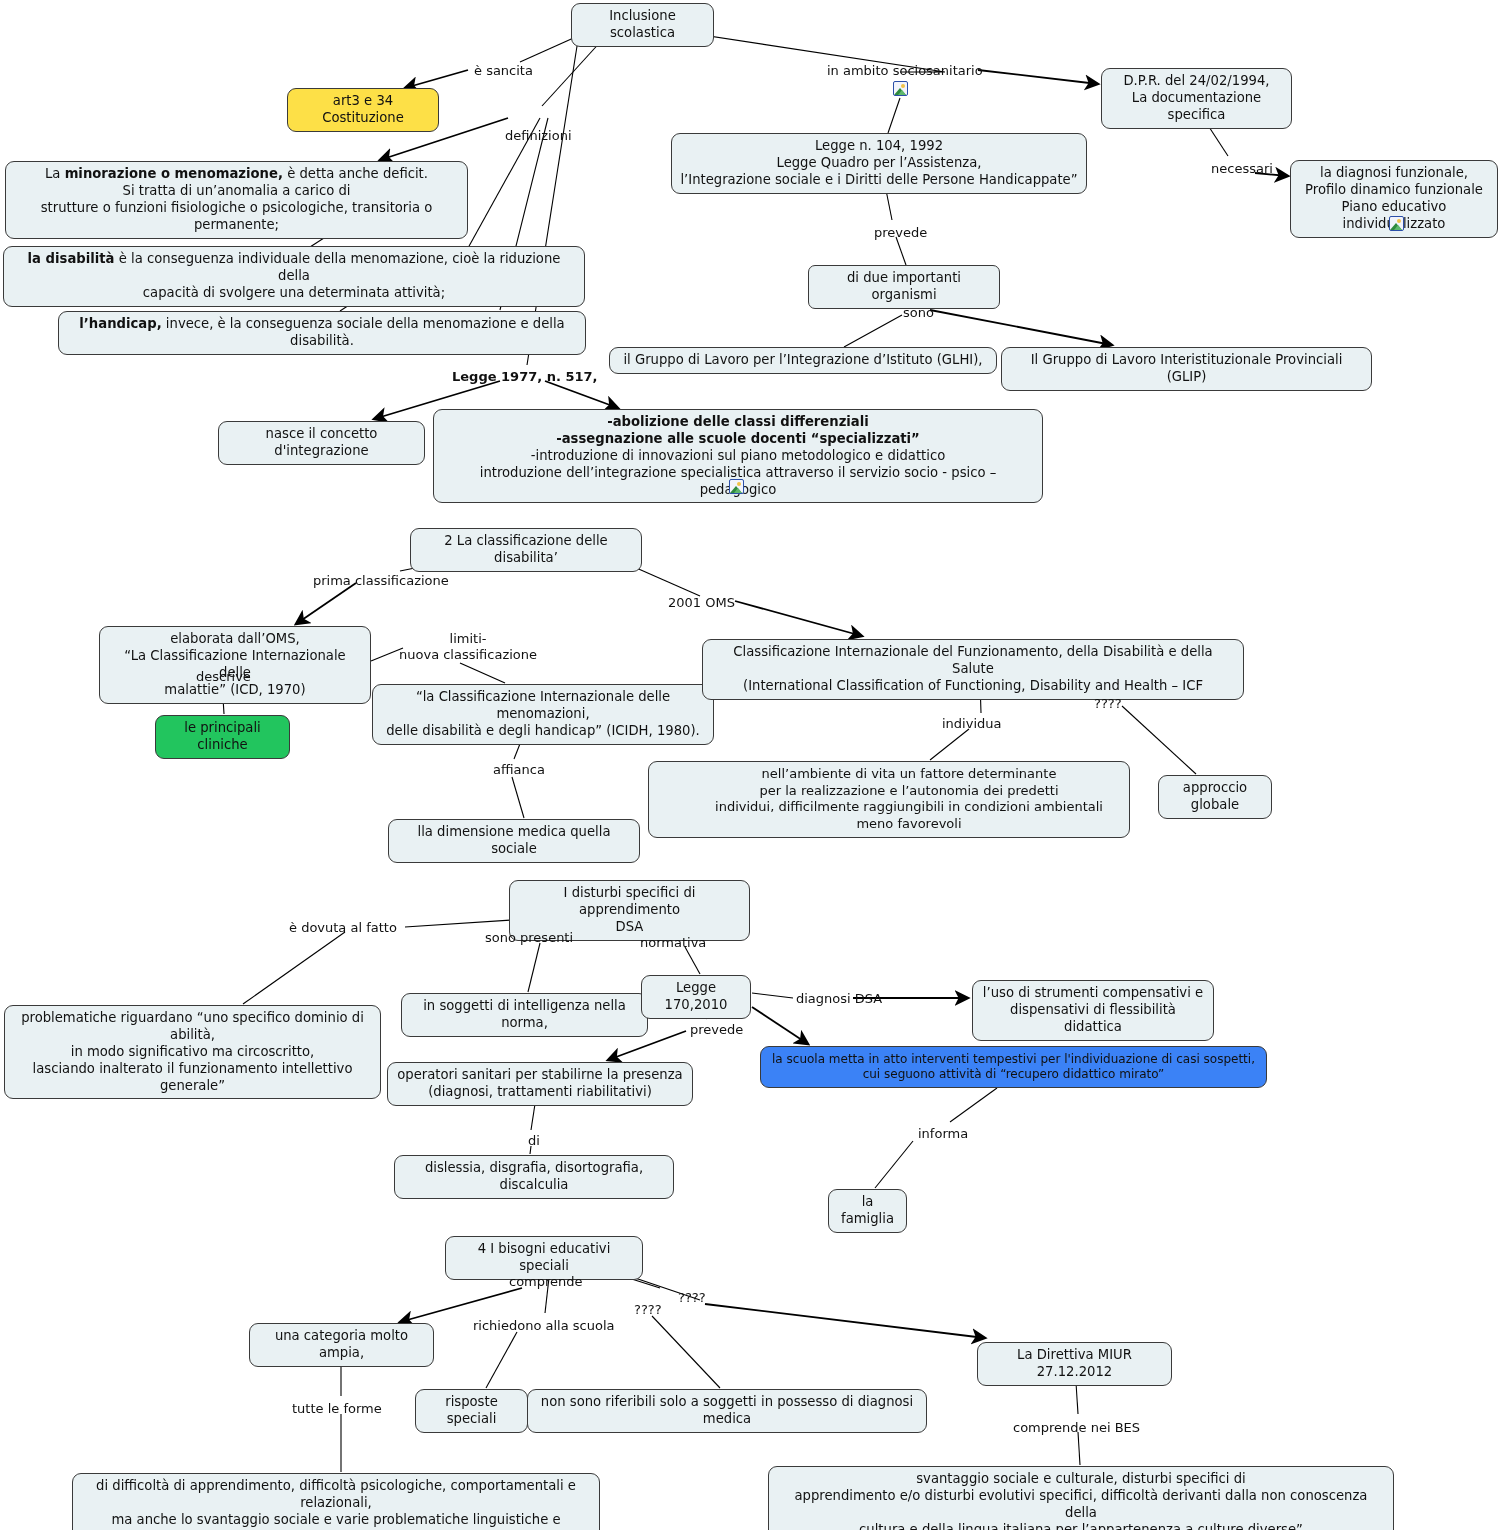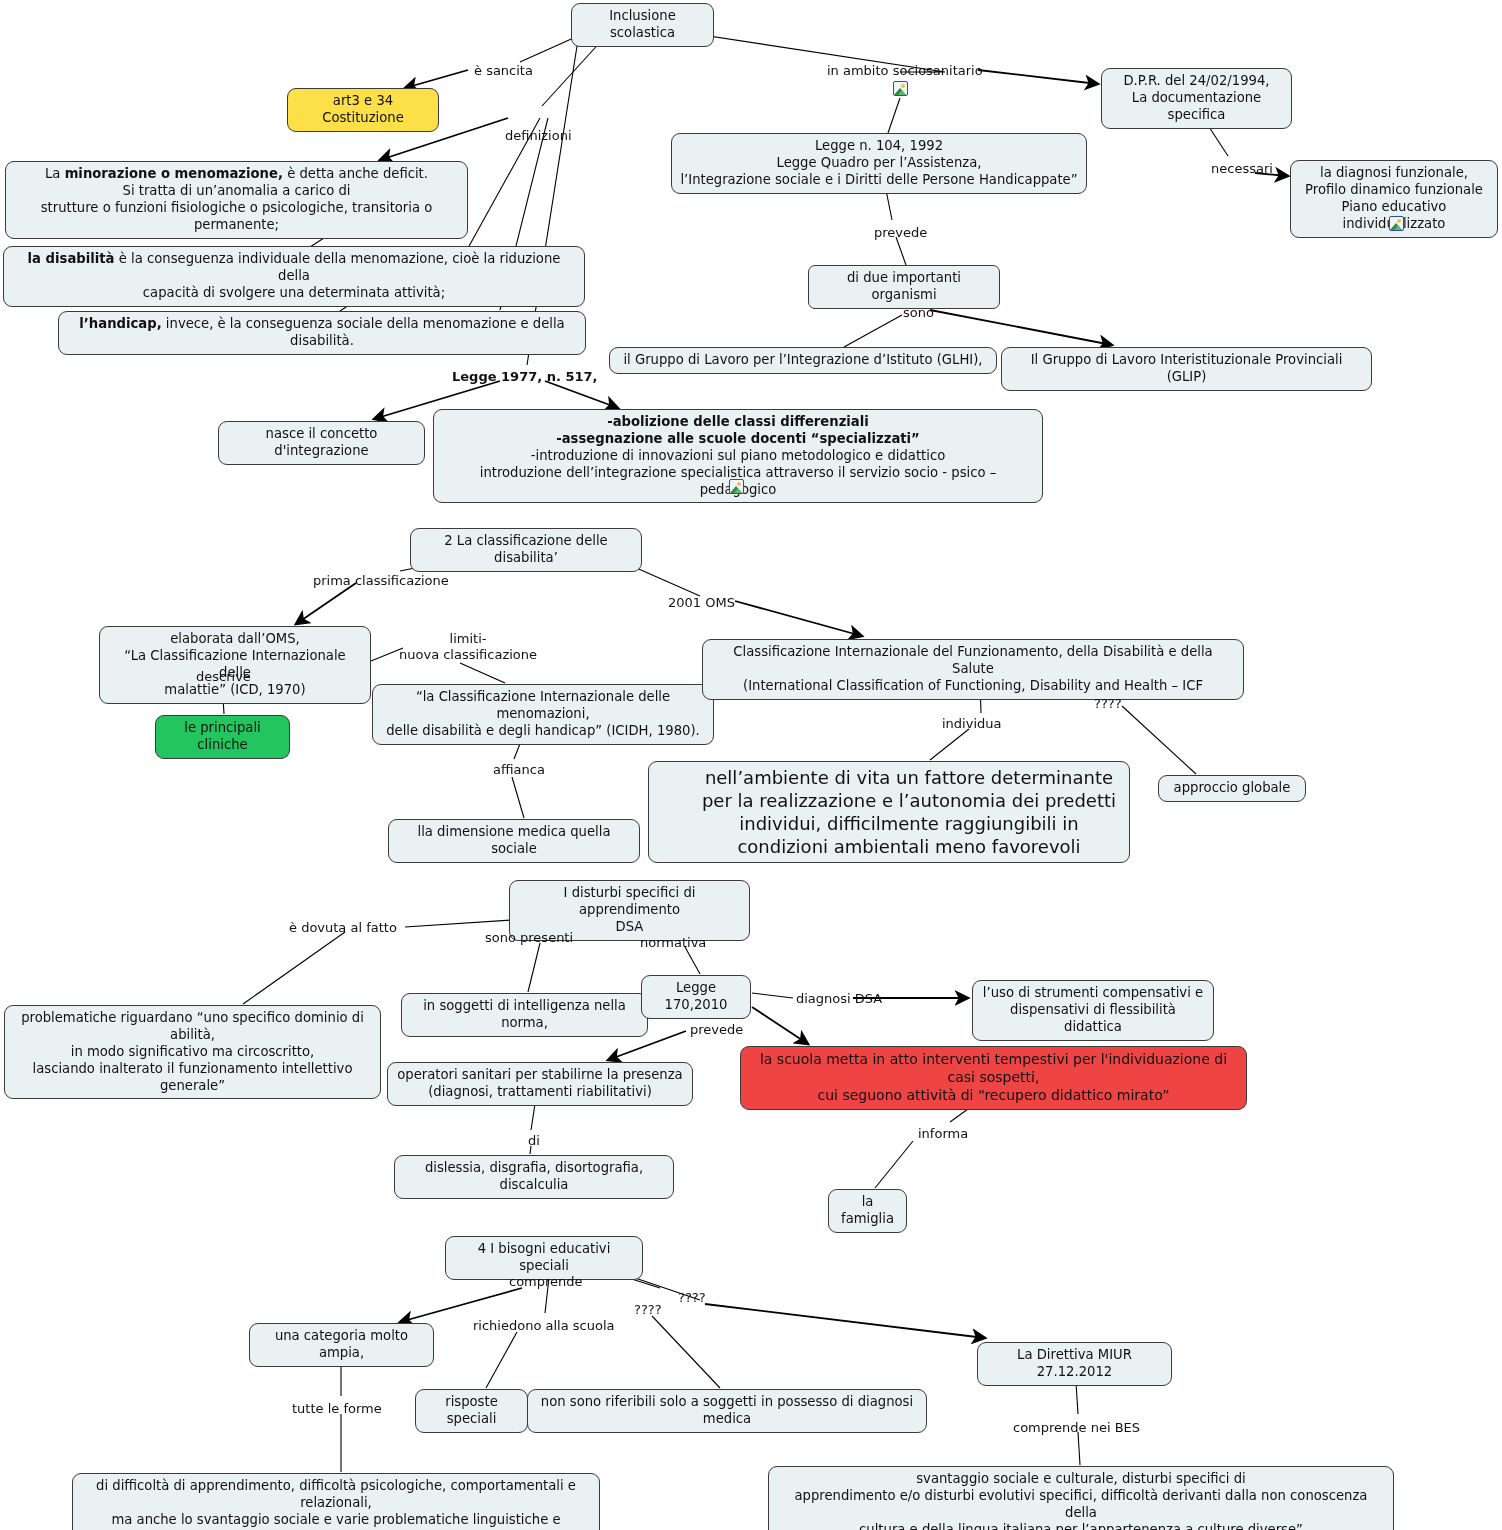--- a/index.html
+++ b/index.html
@@ -186,34 +186,34 @@
       <div class="node" style="left: 410px; top: 528px; width: 232px; min-height: 24px; font-size: 13.2px; background: rgb(233, 241, 243); border-color: rgb(58, 58, 58); color: rgb(17, 17, 17);"><span>2  La classificazione delle disabilita’</span></div>
       <div class="node" style="left: 99px; top: 626px; width: 272px; min-height: 57px; font-size: 13.2px; background: rgb(233, 241, 243); border-color: rgb(58, 58, 58); color: rgb(17, 17, 17);"><span>elaborata  dall’OMS,
 “La  Classificazione  Internazionale  delle
 malattie” (ICD, 1970)</span></div>
       <div class="node" style="left: 155px; top: 715px; width: 135px; min-height: 25px; font-size: 13.2px; background: #22c55e; border-color: rgb(58, 58, 58); color: rgb(17, 17, 17);"><span>le principali cliniche</span></div>
       <div class="node" style="left: 358px; top: 684px; width: 342px; min-height: 42px; font-size: 13.2px; background: rgb(233, 241, 243); border-color: rgb(58, 58, 58); color: rgb(17, 17, 17); margin-left: 14px;"><span>“la Classificazione Internazionale delle menomazioni,
 delle disabilità e degli handicap” (ICIDH, 1980).</span></div>
       <div class="node" style="left: 388px; top: 819px; width: 252px; min-height: 26px; font-size: 13.2px; background: rgb(233, 241, 243); border-color: rgb(58, 58, 58); color: rgb(17, 17, 17);"><span>lla  dimensione  medica  quella  sociale</span></div>
       <div class="node" style="left: 702px; top: 639px; width: 542px; min-height: 42px; font-size: 13.2px; background: rgb(233, 241, 243); border-color: rgb(58, 58, 58); color: rgb(17, 17, 17);"><span>Classificazione Internazionale  del  Funzionamento,  della  Disabilità  e  della  Salute
 (International  Classification  of Functioning, Disability and Health – ICF</span></div>
-      <div class="node" style="left: 648px; top: 761px; width: 482px; min-height: 57px; font-size: 18px; background: rgb(233, 241, 243); border-color: rgb(58, 58, 58); color: rgb(17, 17, 17); padding-left: 48px;"><span>nell’ambiente  di  vita  un  fattore  determinante
+      <div class="node" style="left: 648px; top: 761px; width: 482px; min-height: 57px; font-size: 13px; background: rgb(233, 241, 243); border-color: rgb(58, 58, 58); color: rgb(17, 17, 17); padding-left: 48px;"><span>nell’ambiente  di  vita  un  fattore  determinante
 per  la  realizzazione  e  l’autonomia  dei  predetti
 individui, difficilmente raggiungibili in condizioni ambientali meno favorevoli</span></div>
-      <div class="node" style="left: 1158px; top: 775px; width: 148px; min-height: 26px; font-size: 13.2px; background: rgb(233, 241, 243); border-color: rgb(58, 58, 58); color: rgb(17, 17, 17);"><span>approccio globale</span></div>
+      <div class="node" style="left: 1158px; top: 775px; width: 114px; min-height: 26px; font-size: 13.2px; background: rgb(233, 241, 243); border-color: rgb(58, 58, 58); color: rgb(17, 17, 17);"><span>approccio globale</span></div>
       <div class="node" style="left: 509px; top: 880px; width: 241px; min-height: 40px; font-size: 13.2px; background: rgb(233, 241, 243); border-color: rgb(58, 58, 58); color: rgb(17, 17, 17);"><span>I disturbi specifici di apprendimento
 DSA</span></div>
       <div class="node" style="left: 4px; top: 1005px; width: 377px; min-height: 57px; font-size: 13.2px; background: rgb(233, 241, 243); border-color: rgb(58, 58, 58); color: rgb(17, 17, 17);"><span>problematiche riguardano “uno specifico dominio di abilità,
 in modo significativo ma circoscritto,
 lasciando inalterato il funzionamento intellettivo generale”</span></div>
       <div class="node" style="left: 401px; top: 993px; width: 247px; min-height: 26px; font-size: 13.2px; background: rgb(233, 241, 243); border-color: rgb(58, 58, 58); color: rgb(17, 17, 17);"><span>in soggetti di intelligenza nella norma,</span></div>
       <div class="node" style="left: 641px; top: 975px; width: 110px; min-height: 26px; font-size: 13.2px; background: rgb(233, 241, 243); border-color: rgb(58, 58, 58); color: rgb(17, 17, 17);"><span>Legge 170,2010</span></div>
       <div class="node" style="left: 972px; top: 980px; width: 242px; min-height: 42px; font-size: 13.2px; background: rgb(233, 241, 243); border-color: rgb(58, 58, 58); color: rgb(17, 17, 17);"><span>l’uso  di  strumenti  compensativi  e
 dispensativi  di  flessibilità  didattica</span></div>
-      <div class="node" style="left: 740px; top: 1046px; width: 507px; min-height: 42px; font-size: 14px; background: #ef4444; border-color: rgb(58, 58, 58); color: rgb(17, 17, 17);"><span>la scuola metta in atto interventi tempestivi per l'individuazione di casi sospetti,
+      <div class="node" style="left: 760px; top: 1046px; width: 507px; min-height: 42px; font-size: 12px; background: #3b82f6; border-color: rgb(58, 58, 58); color: rgb(17, 17, 17);"><span>la scuola metta in atto interventi tempestivi per l'individuazione di casi sospetti,
 cui seguono attività di  “recupero  didattico  mirato”</span></div>
       <div class="node" style="left: 387px; top: 1062px; width: 306px; min-height: 42px; font-size: 13.2px; background: rgb(233, 241, 243); border-color: rgb(58, 58, 58); color: rgb(17, 17, 17);"><span>operatori  sanitari  per  stabilirne  la  presenza
 (diagnosi,   trattamenti riabilitativi)</span></div>
       <div class="node" style="left: 394px; top: 1155px; width: 280px; min-height: 26px; font-size: 13.2px; background: rgb(233, 241, 243); border-color: rgb(58, 58, 58); color: rgb(17, 17, 17);"><span>dislessia, disgrafia, disortografia, discalculia</span></div>
       <div class="node" style="left: 828px; top: 1189px; width: 79px; min-height: 25px; font-size: 13.2px; background: rgb(233, 241, 243); border-color: rgb(58, 58, 58); color: rgb(17, 17, 17);"><span>la famiglia</span></div>
       <div class="node" style="left: 445px; top: 1236px; width: 198px; min-height: 24px; font-size: 13.2px; background: rgb(233, 241, 243); border-color: rgb(58, 58, 58); color: rgb(17, 17, 17);"><span>4  I bisogni educativi speciali</span></div>
       <div class="node" style="left: 249px; top: 1323px; width: 185px; min-height: 26px; font-size: 13.2px; background: rgb(233, 241, 243); border-color: rgb(58, 58, 58); color: rgb(17, 17, 17);"><span>una categoria molto ampia,</span></div>
       <div class="node" style="left: 415px; top: 1389px; width: 113px; min-height: 26px; font-size: 13.2px; background: rgb(233, 241, 243); border-color: rgb(58, 58, 58); color: rgb(17, 17, 17);"><span>risposte speciali</span></div>
       <div class="node" style="left: 527px; top: 1389px; width: 400px; min-height: 26px; font-size: 13.2px; background: rgb(233, 241, 243); border-color: rgb(58, 58, 58); color: rgb(17, 17, 17);"><span>non sono riferibili solo a soggetti in possesso di diagnosi medica</span></div>
       <div class="node" style="left: 977px; top: 1342px; width: 195px; min-height: 25px; font-size: 13.2px; background: rgb(233, 241, 243); border-color: rgb(58, 58, 58); color: rgb(17, 17, 17);"><span>La Direttiva MIUR 27.12.2012</span></div>

